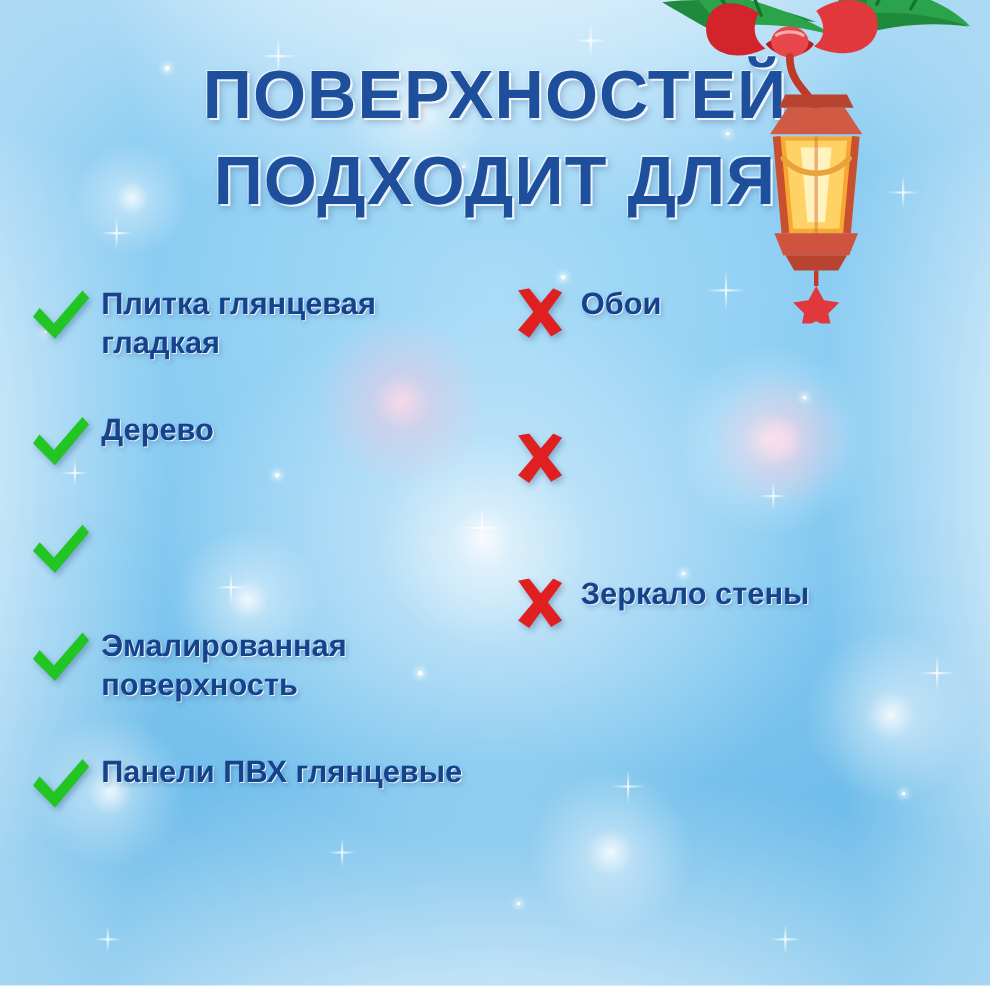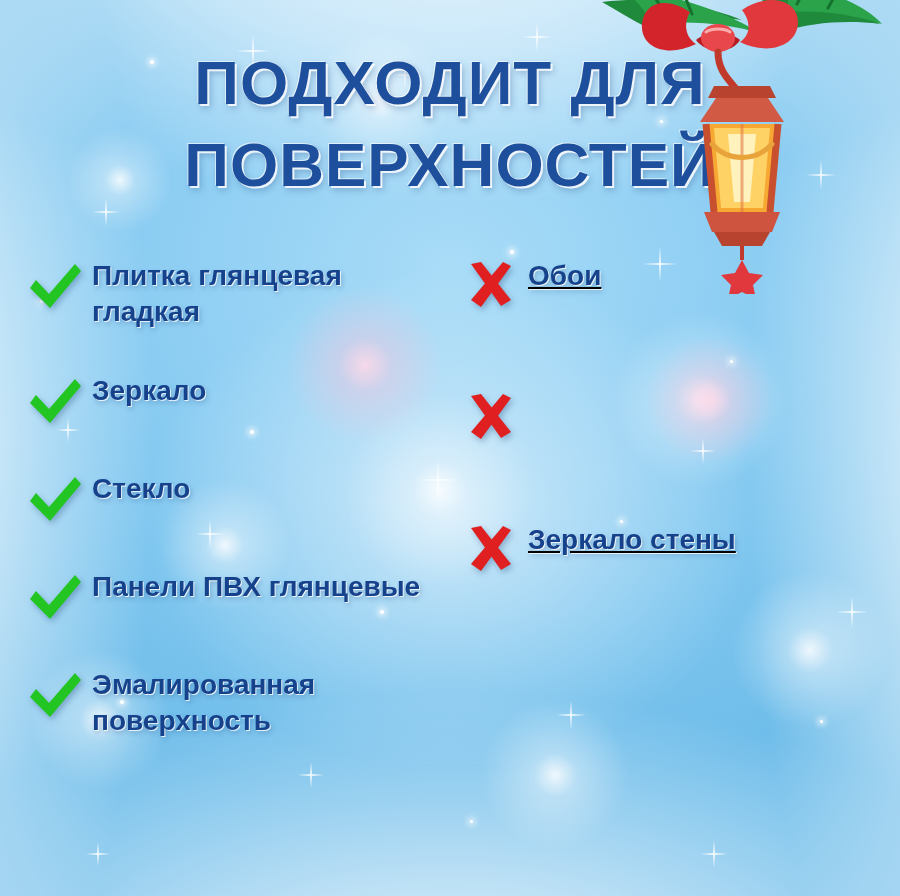--- a/index.html
+++ b/index.html
@@ -115,21 +115,20 @@
     right: 0;
     display: flex;
     padding: 0 20px 0 18px;
     box-sizing: border-box;
   }
   .col {
     flex: 1 1 50%;
   }
   .col-right {
     padding-left: 10px;
-    text-decoration: underline;
   }
 
   .item {
     display: flex;
     align-items: flex-start;
     margin-bottom: 42px;
     min-height: 56px;
   }
   .col-right .item {
     margin-bottom: 76px;
@@ -213,22 +212,22 @@
     <div class="sp" style="left:620px; top:520px; width:3px; height:3px;"></div>
     <div class="sp" style="left:380px; top:610px; width:4px; height:4px;"></div>
     <div class="sp" style="left:820px; top:720px; width:3px; height:3px;"></div>
     <div class="sp" style="left:120px; top:700px; width:4px; height:4px;"></div>
     <div class="sp" style="left:470px; top:820px; width:3px; height:3px;"></div>
     <div class="sp" style="left:660px; top:120px; width:3px; height:3px;"></div>
     <div class="sp" style="left:40px; top:300px; width:3px; height:3px;"></div>
   </div>
 
   <div class="heading">
+    <div class="line line2">ПОВЕРХНОСТЕЙ</div>
     <div class="line line1">ПОДХОДИТ ДЛЯ</div>
-    <div class="line line2">ПОВЕРХНОСТЕЙ</div>
   </div>
 
   <div class="ornament">
     <svg width="290" height="300" viewBox="0 0 290 300" xmlns="http://www.w3.org/2000/svg">
 
       <g>
         <path d="M10 8 C60 2 110 10 150 26 C120 22 86 24 56 34 C40 26 24 16 10 8 Z" fill="#1f8a3b"></path>
         <path d="M30 -6 C80 0 130 16 170 40 C140 30 100 26 62 30 C52 16 42 4 30 -6 Z" fill="#2aa34a"></path>
         <path d="M170 6 C210 0 256 8 288 30 C256 26 220 28 190 38 C184 26 178 14 170 6 Z" fill="#1f8a3b"></path>
         <path d="M196 -10 C236 -4 272 10 290 30 C260 20 226 16 196 18 Z" fill="#2aa34a"></path>
@@ -290,48 +289,47 @@
         </div>
         <div class="item-label">Плитка глянцевая гладкая</div>
       </div>
 
       <div class="item">
         <div class="mark">
           <svg class="check" width="58" height="52" viewBox="0 0 58 52" xmlns="http://www.w3.org/2000/svg">
             <path d="M4 26 L10 18 L23 32 L49 2 L55 9 L24 46 Z" fill="#22c521"></path>
           </svg>
         </div>
-        <div class="item-label">Зеркало</div>
-      </div>
-
-      <div class="item">
-        <div class="mark">
-          <svg class="check" width="58" height="52" viewBox="0 0 58 52" xmlns="http://www.w3.org/2000/svg">
-            <path d="M4 26 L10 18 L23 32 L49 2 L55 9 L24 46 Z" fill="#22c521"></path>
-          </svg>
-        </div>
-        <div class="item-label">Стекло</div>
+        <div class="item-label">Дерево</div>
+      </div>
+
+      <div class="item">
+        <div class="mark">
+          <svg class="check" width="58" height="52" viewBox="0 0 58 52" xmlns="http://www.w3.org/2000/svg">
+            <path d="M4 26 L10 18 L23 32 L49 2 L55 9 L24 46 Z" fill="#22c521"></path>
+          </svg>
+        </div>
+      </div>
+
+      <div class="item">
+        <div class="mark">
+          <svg class="check" width="58" height="52" viewBox="0 0 58 52" xmlns="http://www.w3.org/2000/svg">
+            <path d="M4 26 L10 18 L23 32 L49 2 L55 9 L24 46 Z" fill="#22c521"></path>
+          </svg>
+        </div>
+        <div class="item-label">Эмалированная поверхность</div>
       </div>
 
       <div class="item">
         <div class="mark">
           <svg class="check" width="58" height="52" viewBox="0 0 58 52" xmlns="http://www.w3.org/2000/svg">
             <path d="M4 26 L10 18 L23 32 L49 2 L55 9 L24 46 Z" fill="#22c521"></path>
           </svg>
         </div>
         <div class="item-label">Панели ПВХ глянцевые</div>
-      </div>
-
-      <div class="item">
-        <div class="mark">
-          <svg class="check" width="58" height="52" viewBox="0 0 58 52" xmlns="http://www.w3.org/2000/svg">
-            <path d="M4 26 L10 18 L23 32 L49 2 L55 9 L24 46 Z" fill="#22c521"></path>
-          </svg>
-        </div>
-        <div class="item-label">Эмалированная поверхность</div>
       </div>
 
     </div>
 
     <div class="col col-right">
 
       <div class="item">
         <div class="mark">
           <svg class="cross" width="52" height="48" viewBox="0 0 52 48" xmlns="http://www.w3.org/2000/svg">
             <path d="M6 2 L16 0 L46 38 L36 44 Z" fill="#e02020"></path>

